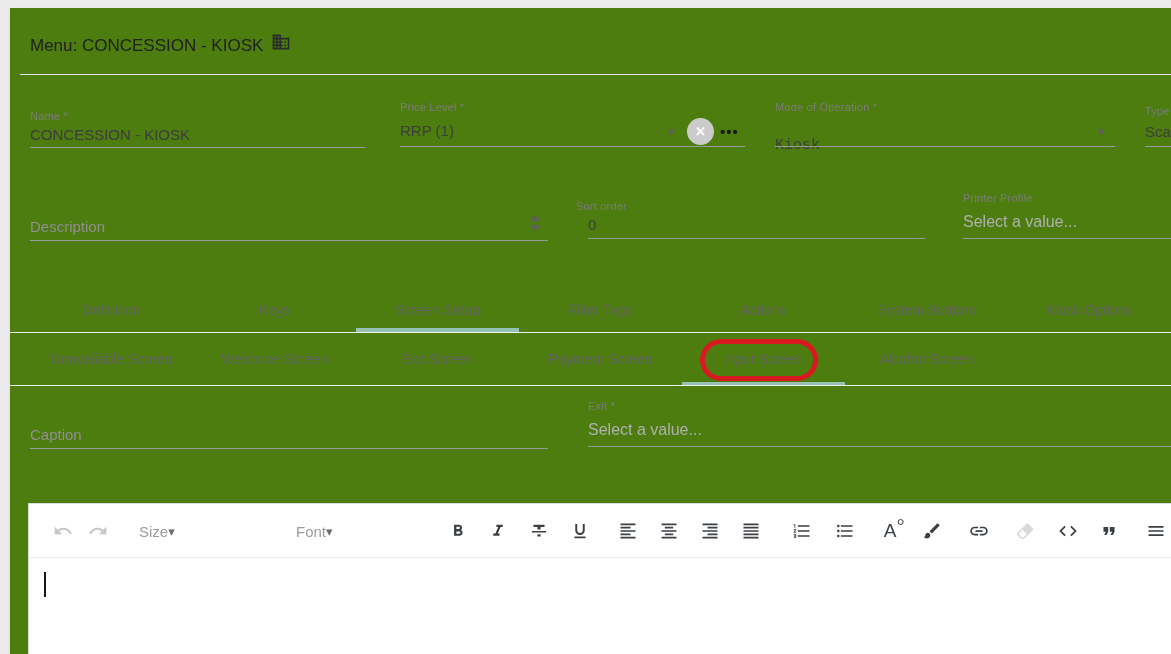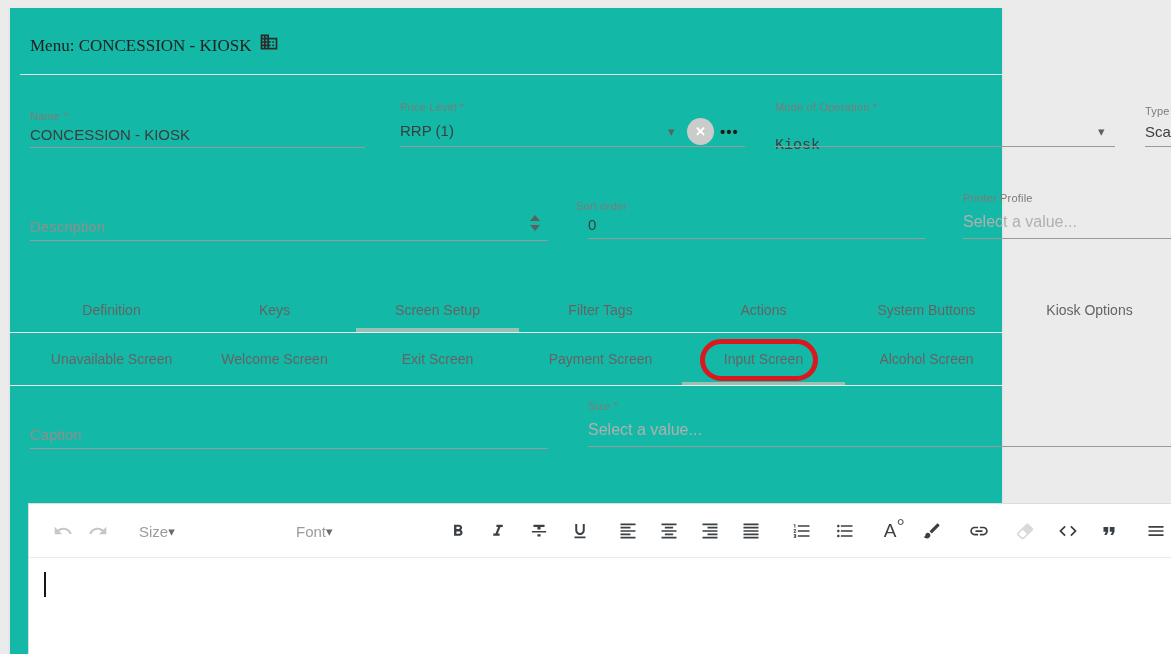--- a/index.html
+++ b/index.html
@@ -1,19 +1,19 @@
 <!DOCTYPE html>
 <html><head>
 <meta charset="utf-8">
 <style>
   * { margin:0; padding:0; box-sizing:border-box; }
   html,body { background:#ebebeb; }
   body { font-family:"Liberation Sans", sans-serif; }
   #page { position:relative; width:1171px; height:654px; overflow:hidden; background:#ebebeb; }
-  #card { position:absolute; left:10px; top:8px; width:992px; height:646px; background:#14b8a6; box-shadow:0 1px 3px rgba(0,0,0,.08);font-family:Liberation Serif, serif; }
+  #card { position:absolute; left:10px; top:8px; width:1161px; height:646px; background:#4d7c0f; box-shadow:0 1px 3px rgba(0,0,0,.08); }
 
   .abs { position:absolute; }
   .title { left:30px; top:34px; font-size:17px; color:#212121; display:flex; align-items:center; gap:8px; }
   .divider { left:10px; right:0; height:1px; background:#e4e4e4; }
 
   .f-label { font-size:11px; color:#7b7b7b; letter-spacing:.2px; }
   .f-value { font-size:15px; color:#3d3d3d; }
   .f-ph    { font-size:15px; color:#8f8f8f; }
   .f-ph-lg { font-size:16px; color:#b0b0b0; }
   .u-line  { position:absolute; height:1px; background:#9a9a9a; }
@@ -151,21 +151,21 @@
         <span>Alcohol Screen</span>
       </div>
     <div class="tab"></div>
   </div>
   <div class="abs divider" style="top:385px; background:#ededed;"></div>
   <div class="annotation-circle"></div>
 
   <div class="abs f-ph" style="left:30px; top:426px;">Caption</div>
   <div class="u-line" style="left:30px; width:518px; top:448px;"></div>
 
-  <div class="abs f-label" style="left:588px; top:400px;">Size *</div>
+  <div class="abs f-label" style="left:588px; top:400px;">Exit *</div>
   <div class="abs f-ph-lg" style="left:588px; top:421px;">Select a value...</div>
   <div class="u-line" style="left:588px; width:583px; top:446px;"></div>
 
   <div id="editor">
     <div id="toolbar">
 
       <div class="t-item" style="left:34px;">
         <svg width="20" height="20" viewBox="0 0 24 24">
             <path class="ic-dis" d="M12.5 8c-2.65 0-5.05.99-6.9 2.6L2 7v9h9l-3.62-3.62c1.39-1.16 3.16-1.88 5.12-1.88 3.54 0 6.55 2.31 7.6 5.5l2.37-.78C21.08 11.03 17.15 8 12.5 8z"></path>
           </svg>

